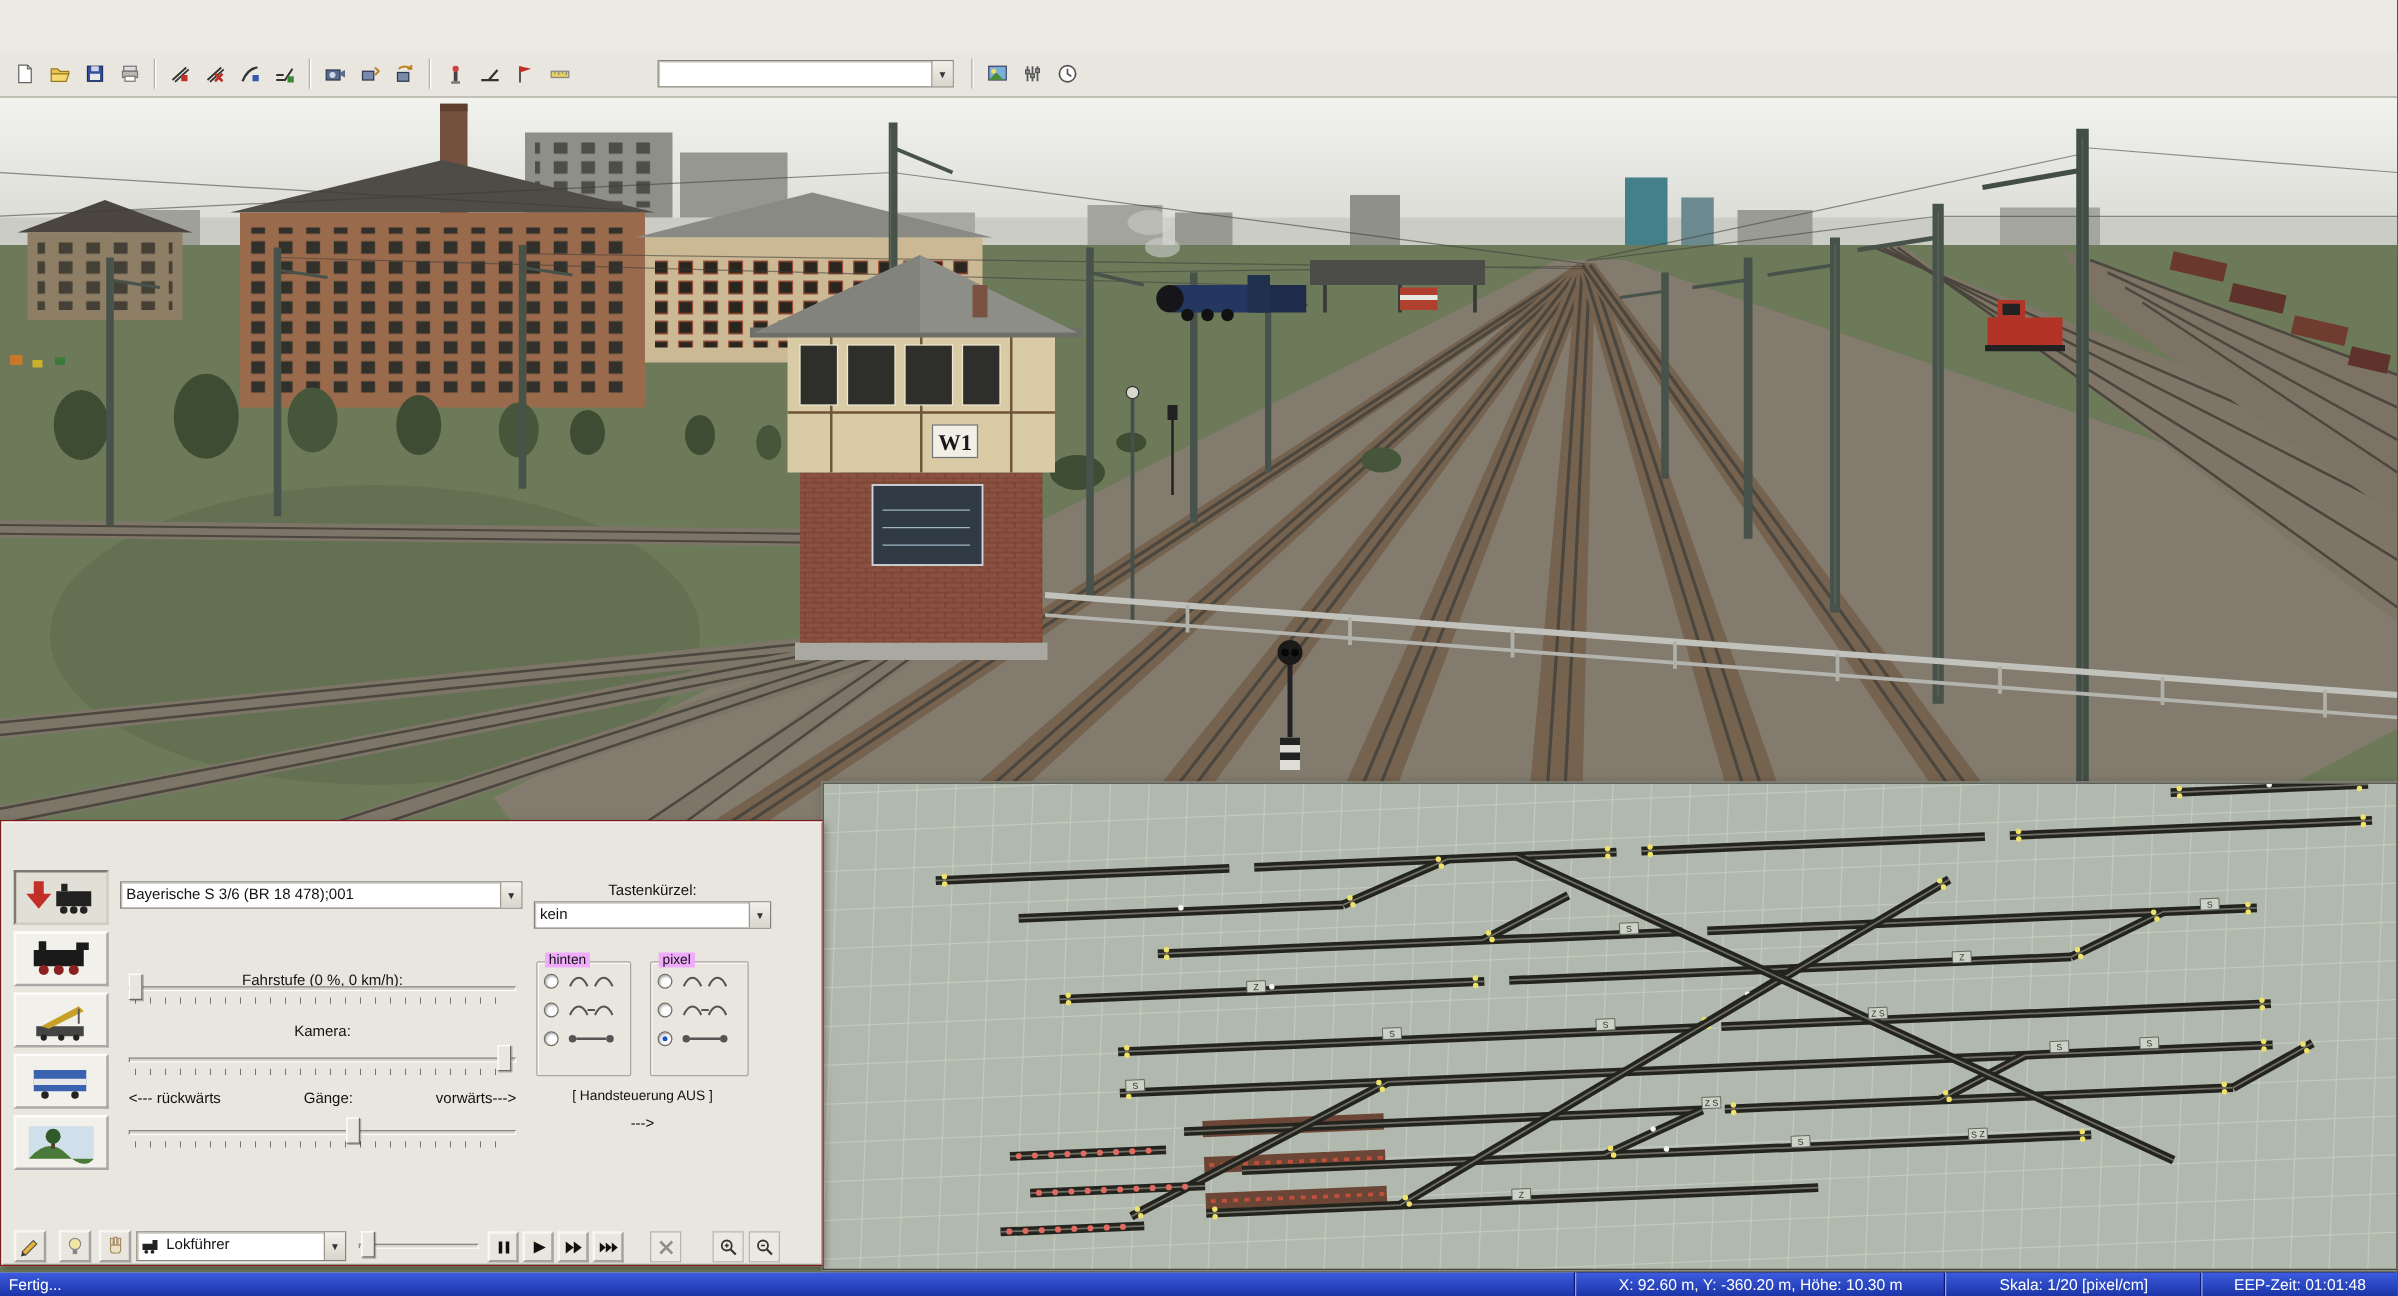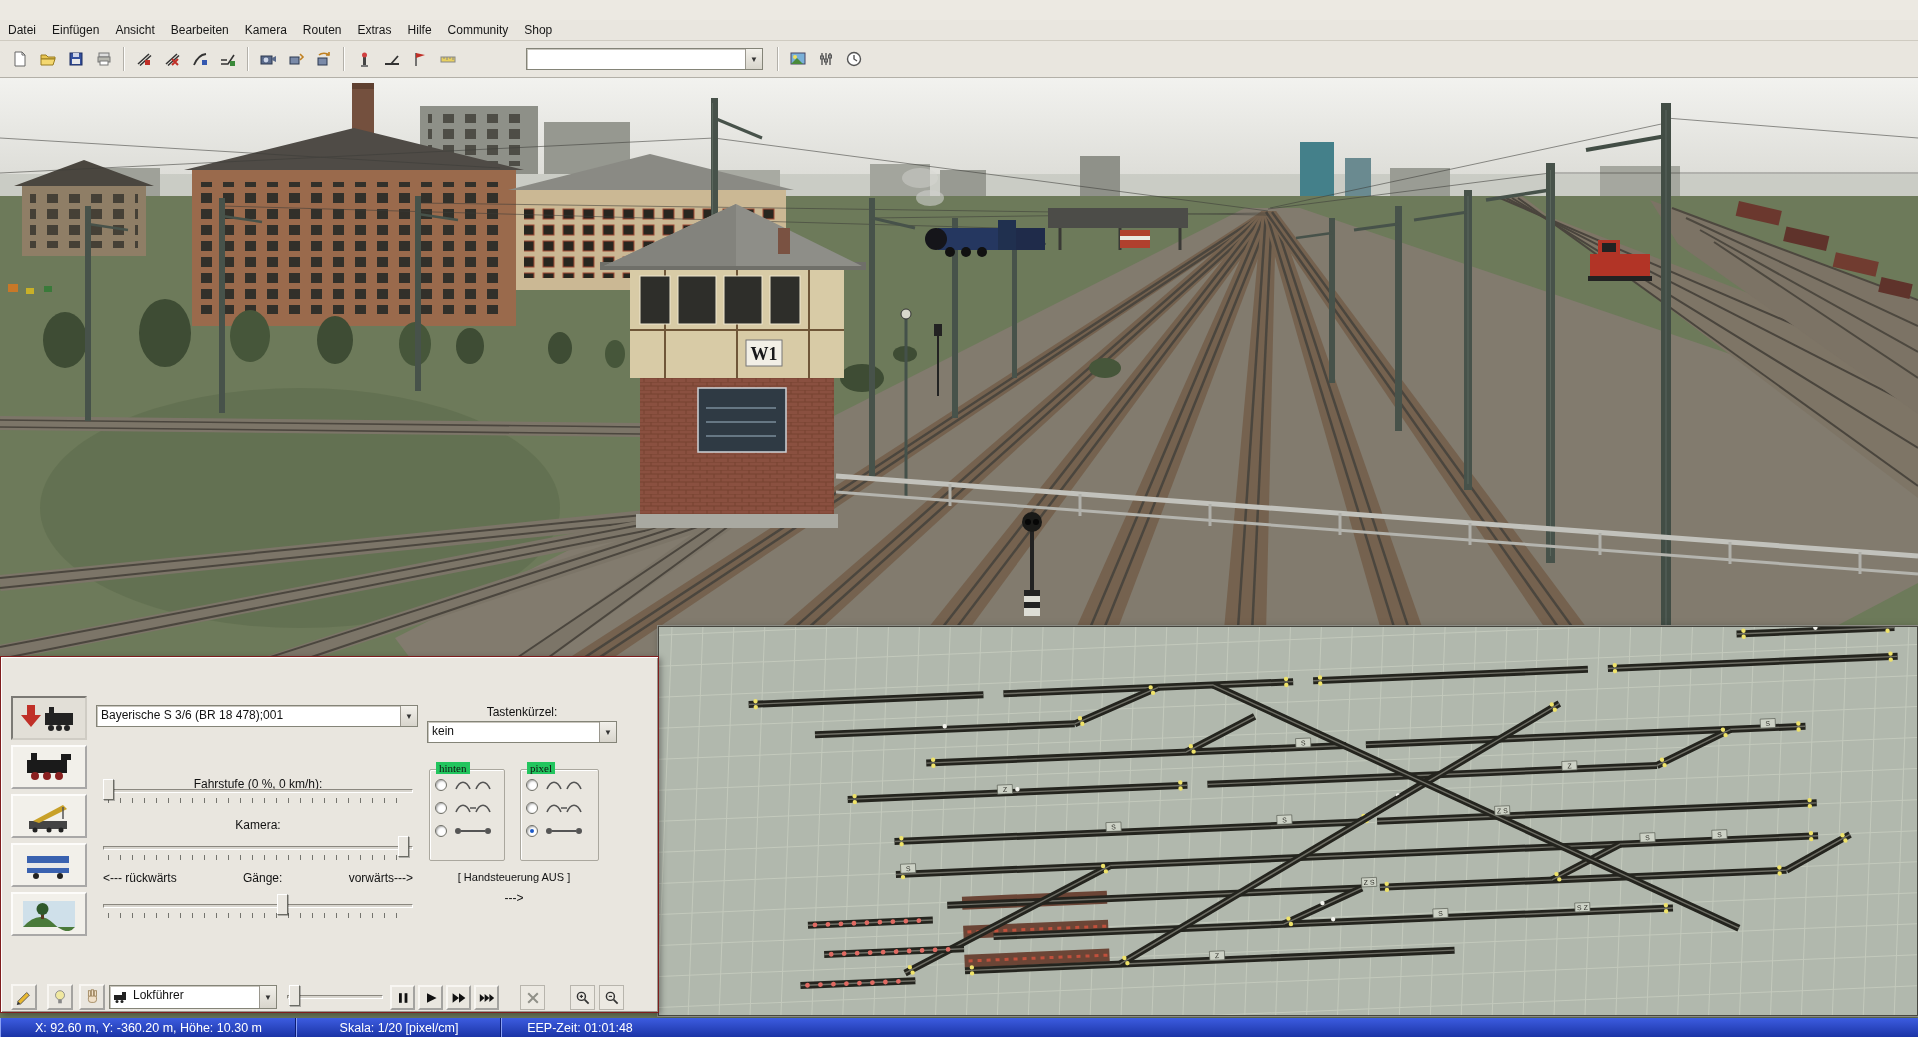--- a/index.html
+++ b/index.html
@@ -39,21 +39,21 @@
 .panel{position:absolute;left:0;top:656px;width:659px;height:357px;background:#e9e6df;border:1px solid #7f1d1d;box-shadow:inset 1px 1px 0 #fff,inset -1px -1px 0 #97948b,2px 2px 6px rgba(0,0,0,.35);z-index:30;font-size:12px;color:#111;}
 .tabbtn{position:absolute;left:10px;width:76px;height:44px;background:#f2f0ea;border:2px outset #fdfcfa;display:flex;align-items:center;justify-content:center;}
 .tabbtn.active{border:2px inset #cfccc4;background:#e2dfd7;}
 .plabel{position:absolute;font-size:12px;color:#111;white-space:nowrap;}
 .center{text-align:center;}
 .slider{position:absolute;height:26px;}
 .slider .rail{position:absolute;left:0;right:0;top:11px;height:4px;background:#d8d5ce;border:1px solid #8a877f;border-bottom-color:#fff;border-right-color:#fff;}
 .slider .ticks{position:absolute;left:5px;right:5px;top:20px;height:5px;background:repeating-linear-gradient(90deg,#74746e 0 1px,transparent 1px 12px);}
 .slider .thumb{position:absolute;top:1px;width:11px;height:21px;background:#e9e6df;border:1px solid;border-color:#fff #6b6b64 #6b6b64 #fff;box-shadow:1px 1px 0 rgba(0,0,0,.25);}
 .group{position:absolute;border:1px solid #aaa79e;box-shadow:inset 1px 1px 0 #fff;border-radius:2px;}
-.group .glabel{position:absolute;top:-8px;left:6px;background:#22c55e;padding:0 3px;font-size:11px;font-family:Liberation Serif, serif;}
+.group .glabel{position:absolute;top:-8px;left:6px;background:#f0abfc;padding:0 3px;font-size:11px;}
 .grow{display:flex;align-items:center;gap:5px;margin:6px 5px 0 5px;height:17px;}
 .radio{width:12px;height:12px;border-radius:50%;background:#fff;border:1px solid #6e6e66;box-shadow:inset 1px 1px 2px rgba(0,0,0,.35);position:relative;flex:0 0 auto;}
 .radio.sel::after{content:"";position:absolute;left:3px;top:3px;width:4px;height:4px;border-radius:50%;background:#1a58c8;}
 .sbtn{position:absolute;width:26px;height:26px;background:#e9e6df;border:2px outset #f8f6f2;display:flex;align-items:center;justify-content:center;}
 .flatbtn{border:1px solid #b8b5ad;background:#ece9e2;}
 
 
 .plan{position:absolute;left:658px;top:626px;width:1260px;height:390px;background:#b1b8ad;border:1px solid #46463f;box-shadow:0 0 0 1px #8a8a82,2px 2px 8px rgba(0,0,0,.35);z-index:20;overflow:hidden;}
 .plan svg{display:block;}
 
@@ -61,32 +61,20 @@
 .statusbar{position:absolute;left:0;top:1018px;width:100%;height:19px;background:linear-gradient(#3c5ce0,#1b34a6);display:flex;align-items:stretch;color:#fff;font-size:12.5px;z-index:60;}
 .sseg{display:flex;align-items:center;justify-content:center;border-left:1px solid #8aa0f4;box-shadow:-1px 0 0 #0c1c74;white-space:nowrap;}
 .sstatus{flex:1;justify-content:flex-start;padding-left:7px;border-left:none;box-shadow:none;}
 </style>
 </head>
 <body>
 
 <div id="app">
 
 
-  <div class="menubar">
-    <span class="menu-item">Datei</span>
-    <span class="menu-item">Einfügen</span>
-    <span class="menu-item">Ansicht</span>
-    <span class="menu-item">Bearbeiten</span>
-    <span class="menu-item">Kamera</span>
-    <span class="menu-item">Routen</span>
-    <span class="menu-item">Extras</span>
-    <span class="menu-item">Hilfe</span>
-    <span class="menu-item">Community</span>
-    <span class="menu-item">Shop</span>
-  </div>
 
   <div class="toolbar">
     <div class="tbtn">
         <svg width="18" height="18" viewBox="0 0 18 18">
           <path d="M4 2h7l3 3v11H4z" fill="#fff" stroke="#666"></path>
           <path d="M11 2v3h3" fill="none" stroke="#666"></path>
         </svg>
       </div>
     <div class="tbtn">
         <svg width="18" height="18" viewBox="0 0 18 18">
@@ -1130,18 +1118,19 @@
           </g>
           <g>
             <rect x="905" y="146" width="15" height="9" fill="#cdd2c6" stroke="#5a5e54" stroke-width="0.7"></rect>
             <text x="912.5" y="153.2" text-anchor="middle" font-size="7" fill="#2e2e28">Z</text>
           </g>
         </g>
       </svg>
   </div>
 
   <div class="statusbar">
+    <div class="sseg sstatus">Fertig...</div>
     <div class="sseg" style="width:296px;">X: 92.60 m, Y: -360.20 m, Höhe: 10.30 m</div>
     <div class="sseg" style="width:205px;">Skala: 1/20 [pixel/cm]</div>
     <div class="sseg" style="width:157px;">EEP-Zeit: 01:01:48</div>
   </div>
 
 </div>
 
 </body></html>

